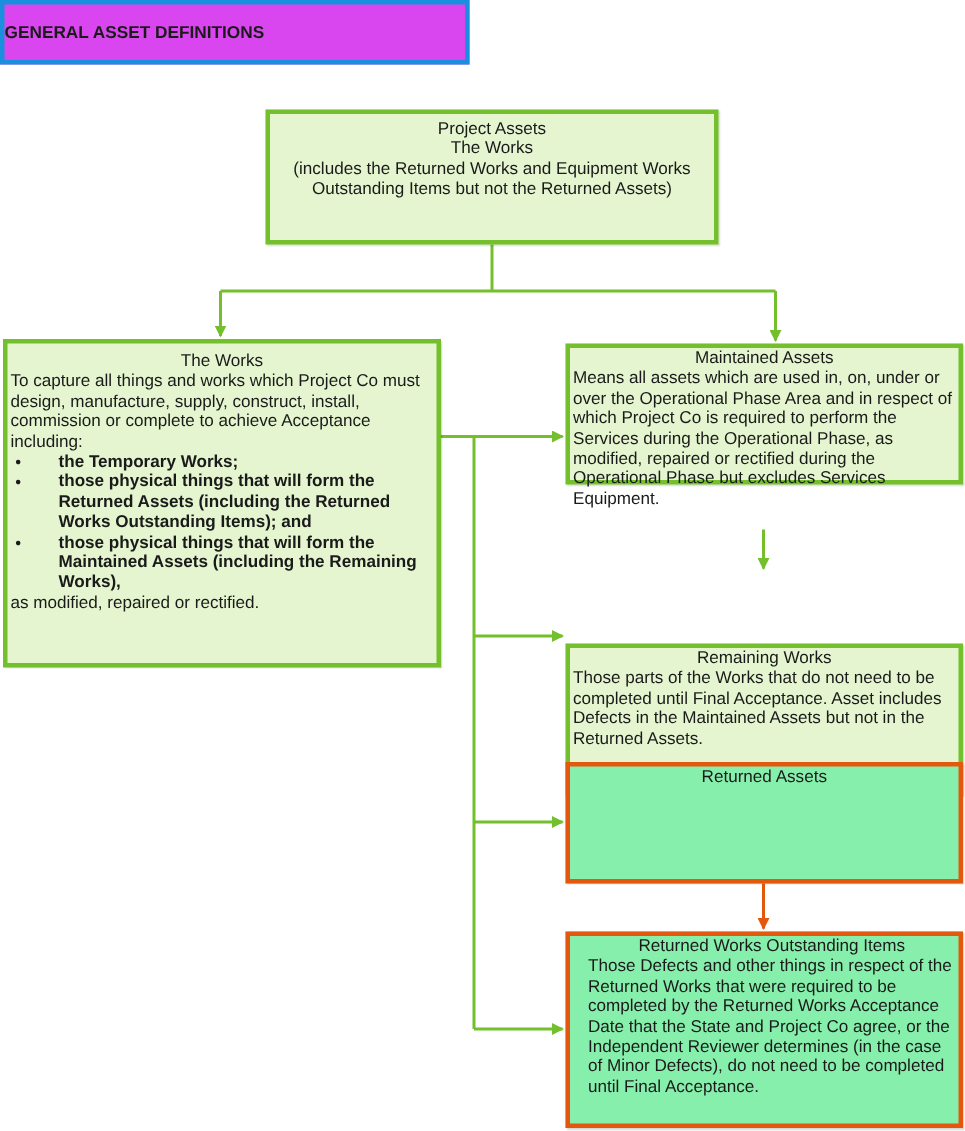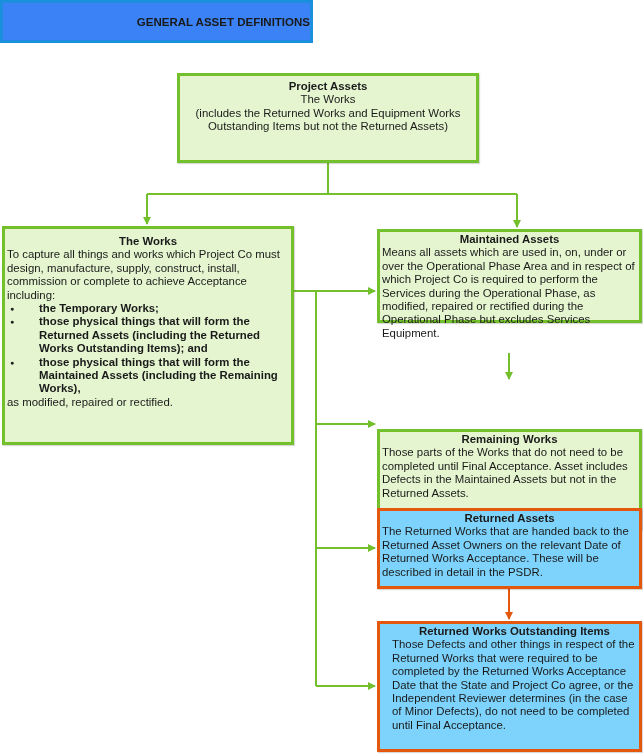--- a/index.html
+++ b/index.html
@@ -1,24 +1,24 @@
 <!DOCTYPE html>
 <html><head>
 <meta charset="utf-8">
 <style>
   html, body { margin: 0; padding: 0; background: #ffffff; }
   body { width: 643px; height: 754px; position: relative; overflow: hidden;
          font-family: "Liberation Sans", sans-serif; color: #1a1a1a; }
   .box { position: absolute; box-sizing: border-box; font-size: 11.4px; line-height: 13.4px; }
   .green { background: #e4f5cf; border: 3px solid #74c02c; box-shadow: 1px 1px 1px rgba(0,0,0,0.15); }
-  .orange { background: #7dd3fc; border: 3px solid #e3580c; box-shadow: 1px 1px 1px rgba(0,0,0,0.15); }
-  .title-box { left: 177px; top: 5px; width: 307px; height: 37px; background: #3b82f6;
-               border: 3px solid #1a8fde; display: flex; align-items: center; justify-content: flex-end;
+  .orange { background: #86efac; border: 3px solid #e3580c; box-shadow: 1px 1px 1px rgba(0,0,0,0.15); }
+  .title-box { left: 177px; top: 5px; width: 307px; height: 37px; background: #d946ef;
+               border: 3px solid #1a8fde; display: flex; align-items: center; justify-content: flex-start;
                font-weight: bold; font-size: 11.5px; }
-  .hdr { font-weight: bold; text-align: center; display: block; }
+  .hdr { font-weight: normal; text-align: center; display: block; }
   .center { text-align: center; }
   .pad { padding: 1px 2px 0 2px; }
   ul.bullets { list-style: none; margin: 0; padding: 0; font-weight: bold; }
   ul.bullets li { position: relative; padding-left: 32px; }
   ul.bullets li::before { content: "\25CF"; position: absolute; left: 3px; top: 0; font-size: 7px; }
   svg#connectors { position: absolute; left: 0; top: 0; }
 </style>
 </head>
 <body>
 
@@ -76,19 +76,18 @@
   <div>Means all assets which are used in, on, under or over the Operational Phase Area and in respect of which Project Co is required to perform the Services during the Operational Phase, as modified, repaired or rectified during the Operational Phase but excludes Services Equipment.</div>
 </div>
 
 <div class="box green pad" style="left:377px; top:381px; width:265px; height:101px;margin-top:48px;">
   <span class="hdr">Remaining Works</span>
   <div>Those parts of the Works that do not need to be completed until Final Acceptance. Asset includes Defects in the Maintained Assets but not in the Returned Assets.</div>
 </div>
 
 <div class="box orange pad" style="left:377px; top:508px; width:265px; height:81px;">
   <span class="hdr">Returned Assets</span>
-  <div>The Returned Works that are handed back to the Returned Asset Owners on the relevant Date of Returned Works Acceptance. These will be described in detail in the PSDR.</div>
 </div>
 
 <div class="box orange pad" style="left:377px; top:621px; width:265px; height:131px;padding-left:12px;">
   <span class="hdr">Returned Works Outstanding Items</span>
   <div>Those Defects and other things in respect of the Returned Works that were required to be completed by the Returned Works Acceptance Date that the State and Project Co agree, or the Independent Reviewer determines (in the case of Minor Defects), do not need to be completed until Final Acceptance.</div>
 </div>
 
 </body></html>

